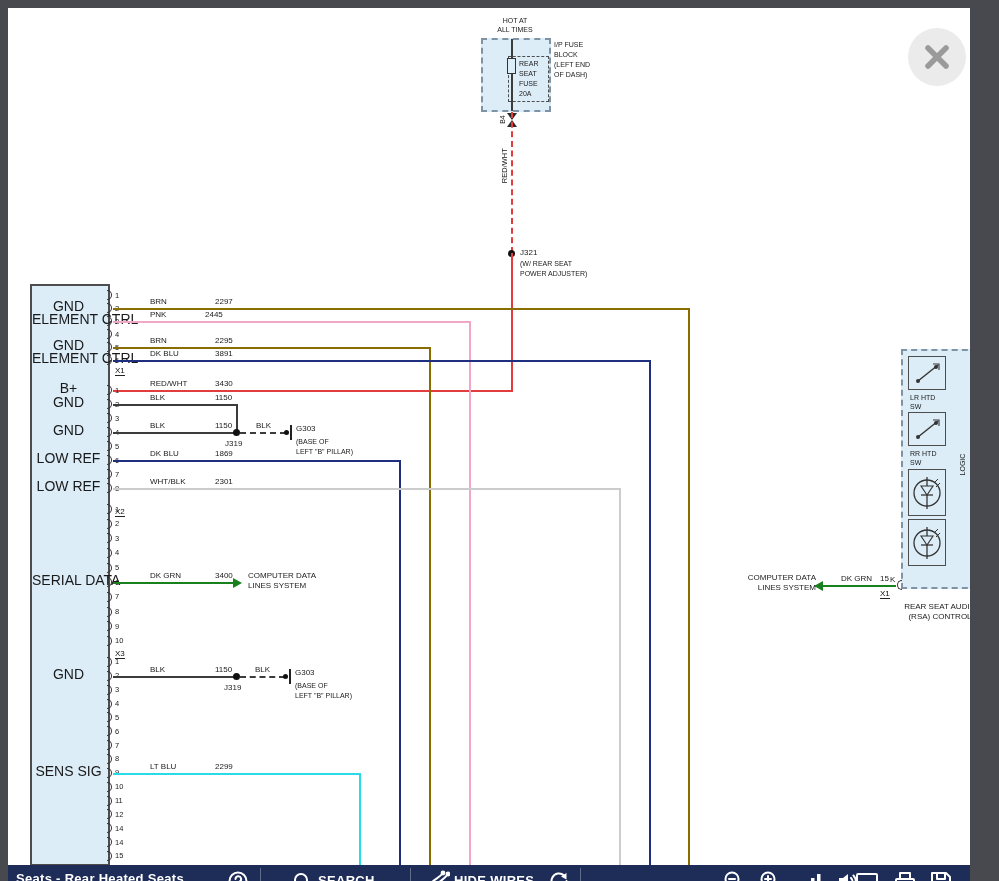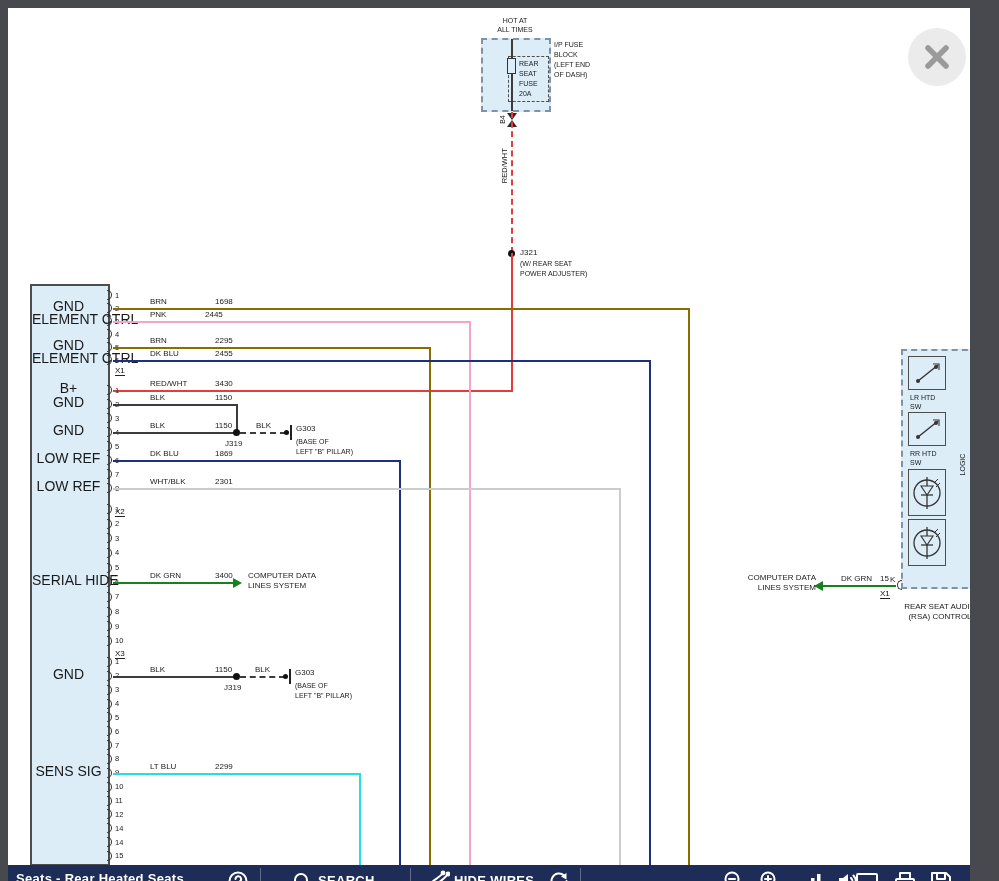--- a/index.html
+++ b/index.html
@@ -251,43 +251,43 @@
 
   <div class="ll" style="top:290px">GND</div>
   <div class="ll" style="top:303px">ELEMENT CTRL</div>
   <div class="ll" style="top:329px">GND</div>
   <div class="ll" style="top:342px">ELEMENT CTRL</div>
   <div class="ll" style="top:372px">B+</div>
   <div class="ll" style="top:386px">GND</div>
   <div class="ll" style="top:414px">GND</div>
   <div class="ll" style="top:442px">LOW REF</div>
   <div class="ll" style="top:470px">LOW REF</div>
-  <div class="ll" style="top:564px">SERIAL HIDE</div>
+  <div class="ll" style="top:564px">SERIAL DATA</div>
   <div class="ll" style="top:658px">GND</div>
   <div class="ll" style="top:755px">SENS SIG</div>
 
   <div class="wh brn" style="left:105px;top:300px;width:577px"></div>
   <div class="wv brn" style="left:680px;top:300px;height:557px"></div>
   <div class="t" style="left:142px;top:289px">BRN</div>
-  <div class="t" style="left:207px;top:289px">1698</div>
+  <div class="t" style="left:207px;top:289px">2297</div>
 
   <div class="wh pnk" style="left:105px;top:313px;width:358px"></div>
   <div class="wv pnk" style="left:461px;top:313px;height:544px"></div>
   <div class="t" style="left:142px;top:302px">PNK</div>
   <div class="t" style="left:197px;top:302px">2445</div>
 
   <div class="wh brn" style="left:105px;top:339px;width:318px"></div>
   <div class="wv brn" style="left:421px;top:339px;height:518px"></div>
   <div class="t" style="left:142px;top:328px">BRN</div>
   <div class="t" style="left:207px;top:328px">2295</div>
 
   <div class="wh dkblu" style="left:105px;top:352px;width:538px"></div>
   <div class="wv dkblu" style="left:641px;top:352px;height:505px"></div>
   <div class="t" style="left:142px;top:341px">DK BLU</div>
-  <div class="t" style="left:207px;top:341px">2455</div>
+  <div class="t" style="left:207px;top:341px">3891</div>
 
   <div class="t" style="left:142px;top:371px">RED/WHT</div>
   <div class="t" style="left:207px;top:371px">3430</div>
 
   <div class="wh blk" style="left:105px;top:396px;width:125px"></div>
   <div class="wv blk" style="left:228px;top:396px;height:30px"></div>
   <div class="t" style="left:142px;top:385px">BLK</div>
   <div class="t" style="left:207px;top:385px">1150</div>
 
   <div class="wh blk" style="left:105px;top:424px;width:125px"></div>

